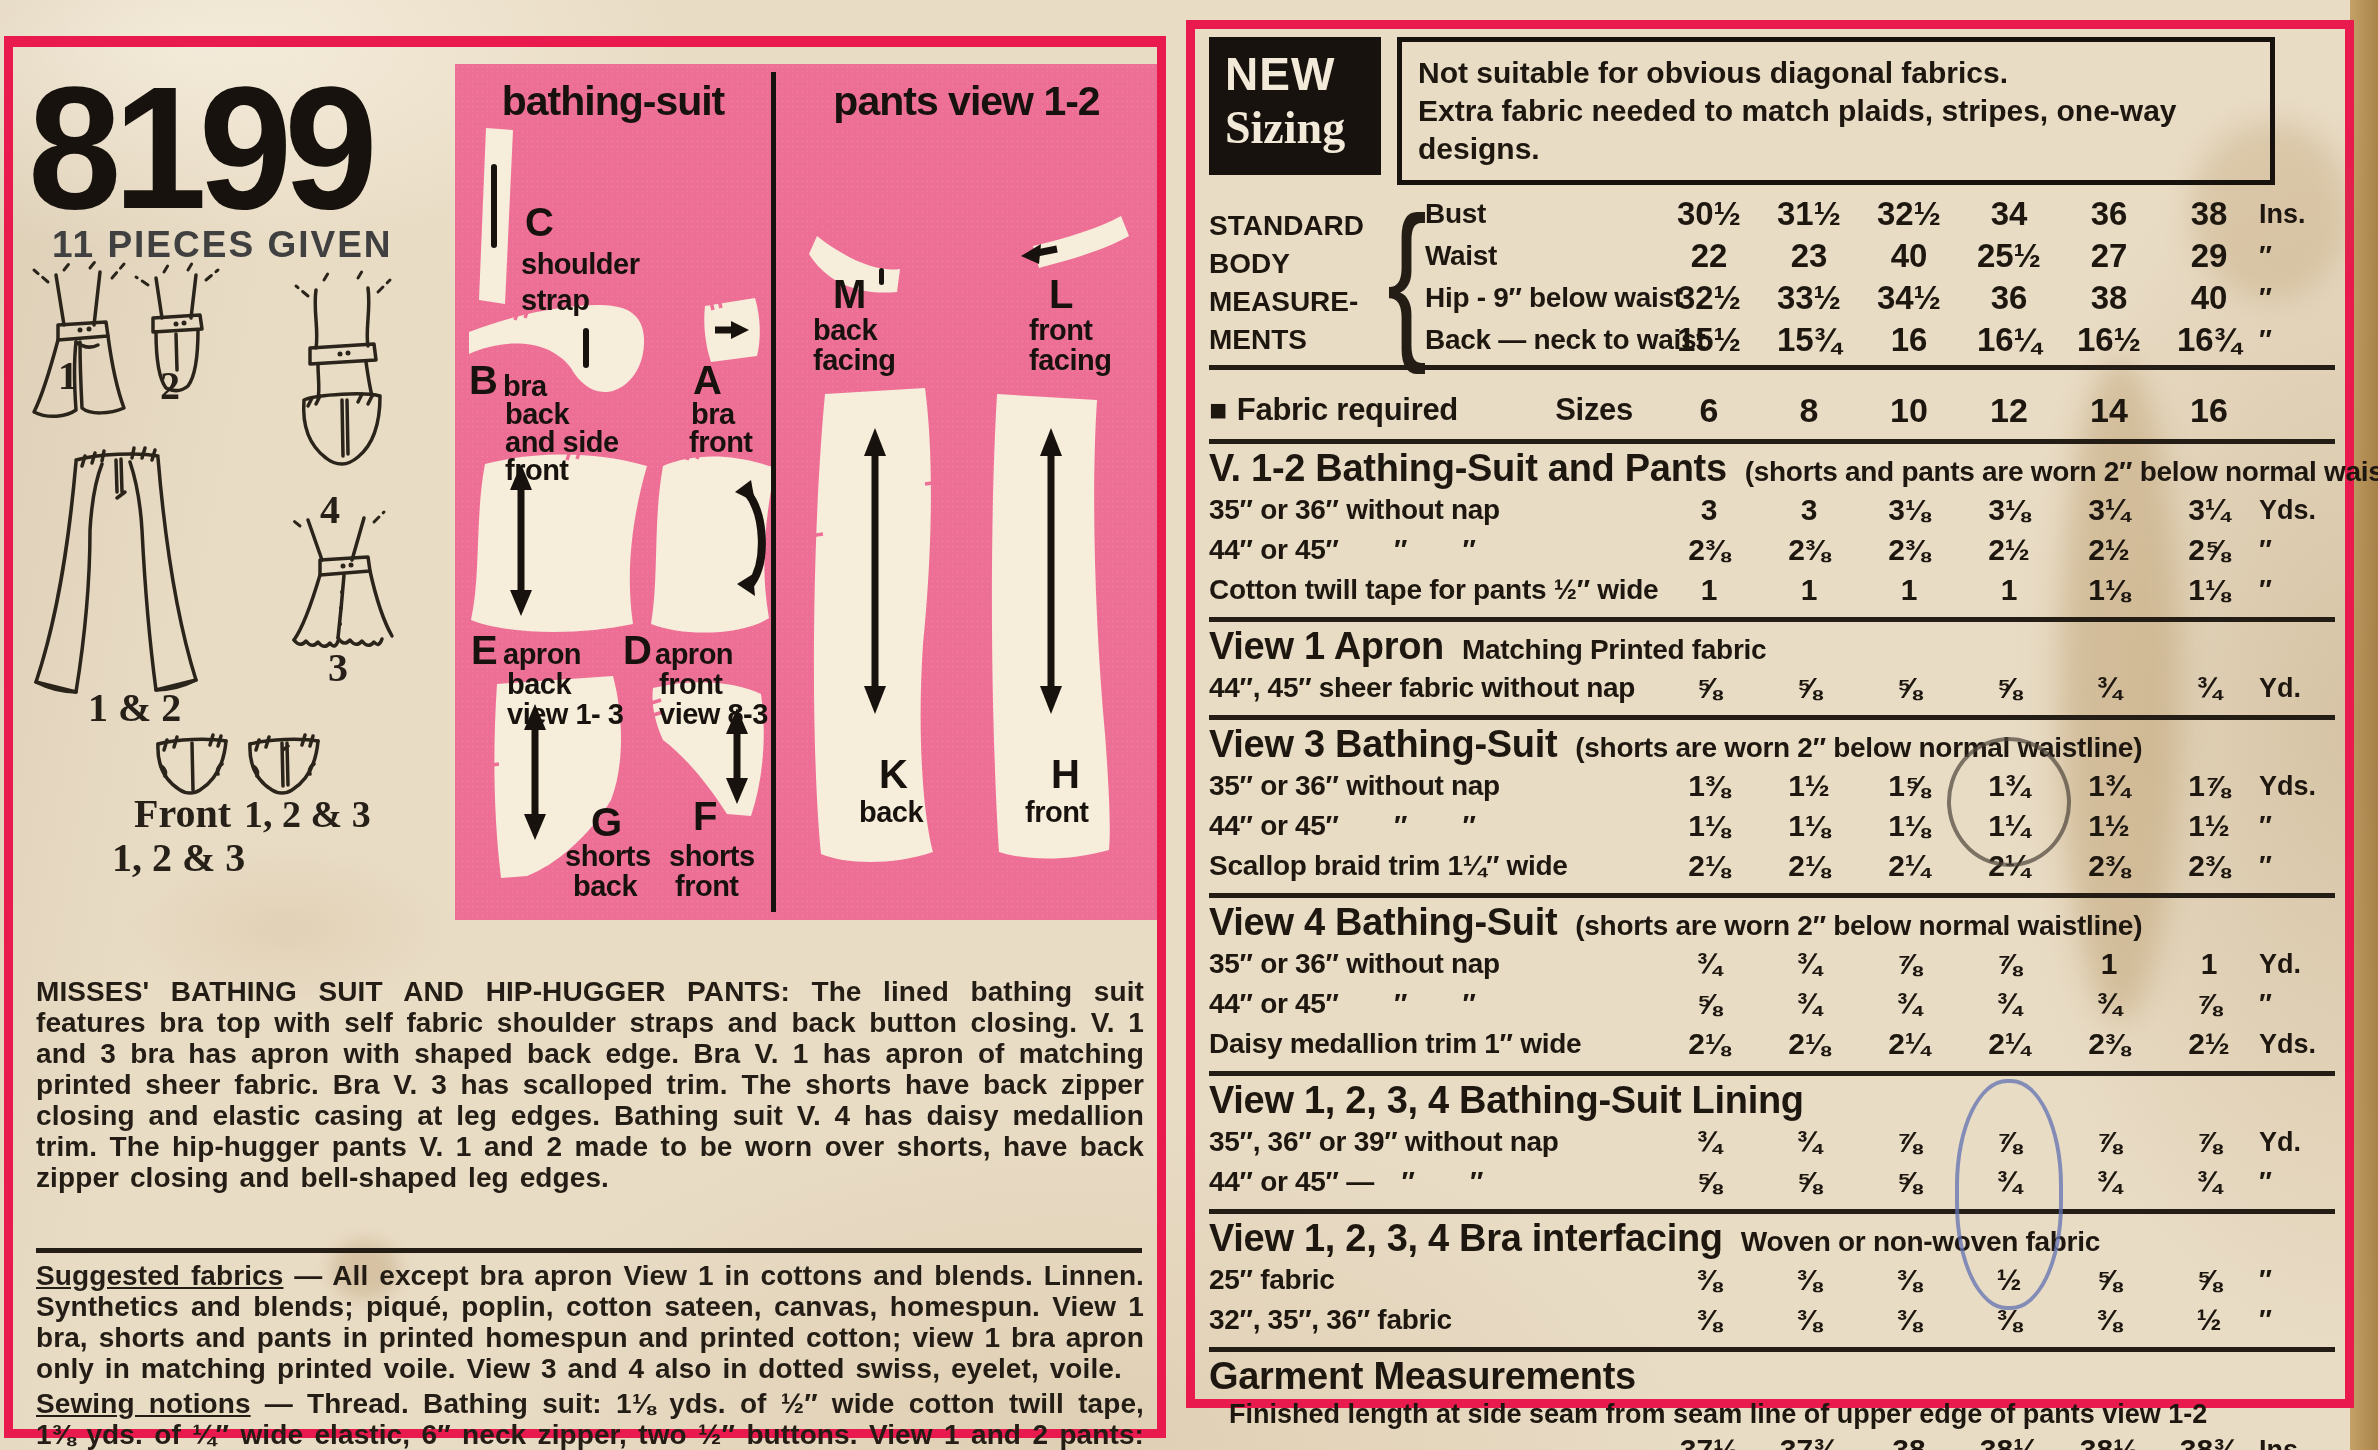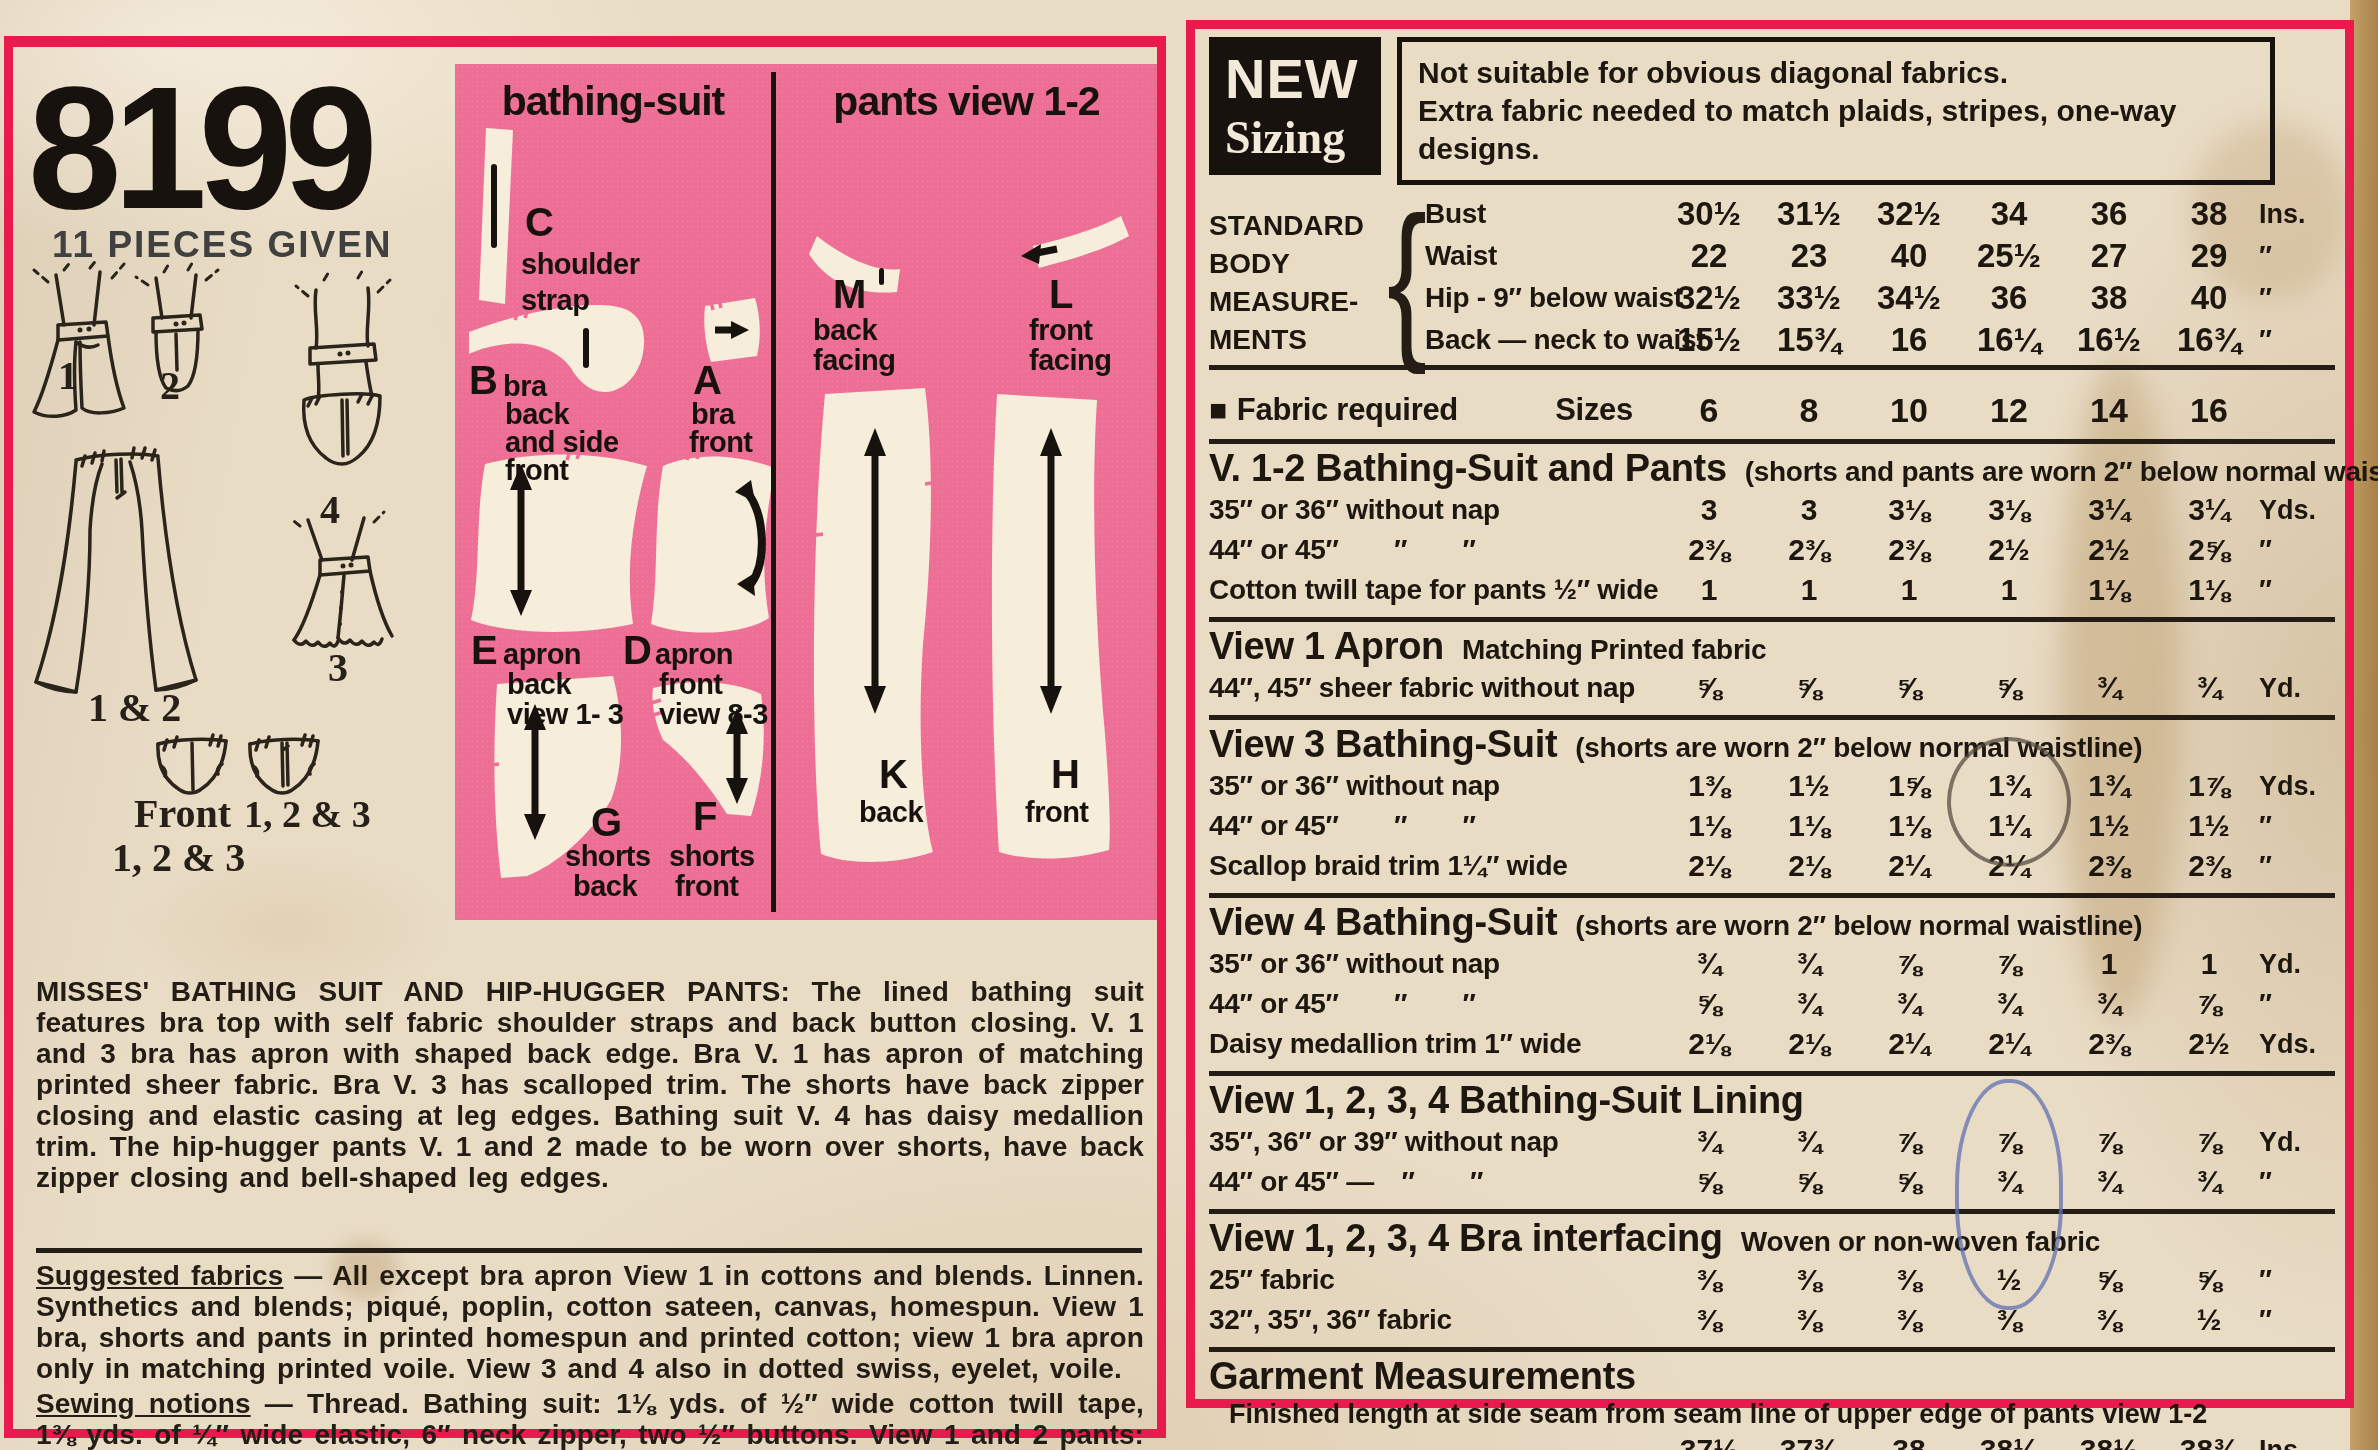--- a/index.html
+++ b/index.html
@@ -53,21 +53,21 @@
       text-align:justify;color:#241d15;letter-spacing:0.1px;word-spacing:3px;}
   .runin-u{text-decoration:underline;}
   .fab-rule{position:absolute;left:36px;top:1248px;width:1106px;height:5px;background:#241d15;}
 
   
   .rcard{position:absolute;left:1195px;top:29px;width:1150px;height:1370px;
       padding:8px 10px 0 14px;color:#1d1710;}
   .rheader{display:flex;gap:16px;align-items:flex-start;height:152px;}
   .newsizing{width:172px;height:138px;background:#17120d;color:#f3e9d8;
       padding:14px 0 0 16px;line-height:1.0;}
-  .newsizing .ns1{font-size:56px;letter-spacing:1px;}
+  .newsizing .ns1{font-size:46px;letter-spacing:1px;}
   .newsizing .ns2{font-family:"Liberation Serif",serif;font-size:46px;margin-top:8px;}
   .notebox{flex:1;border:5px solid #17120d;margin-right:60px;
       padding:12px 16px;font-size:30px;line-height:38px;}
 
   .trow{display:grid;grid-template-columns:450px repeat(6,100px) 1fr;
       align-items:center;min-height:40px;}
   .tlabel{font-size:28px;letter-spacing:-0.3px;white-space:nowrap;}
   .tval{text-align:center;font-size:30px;}
   .tunit{text-align:left;font-size:27px;padding-right:2px;}
 

